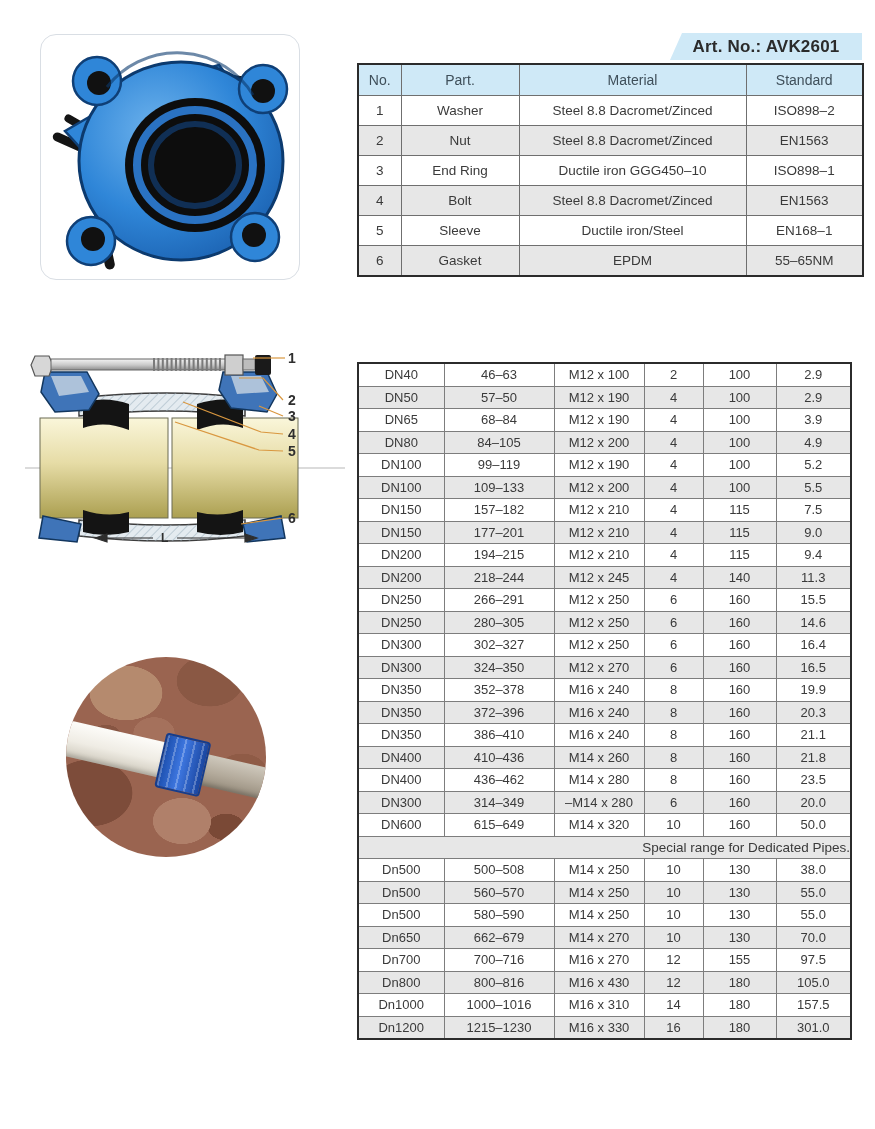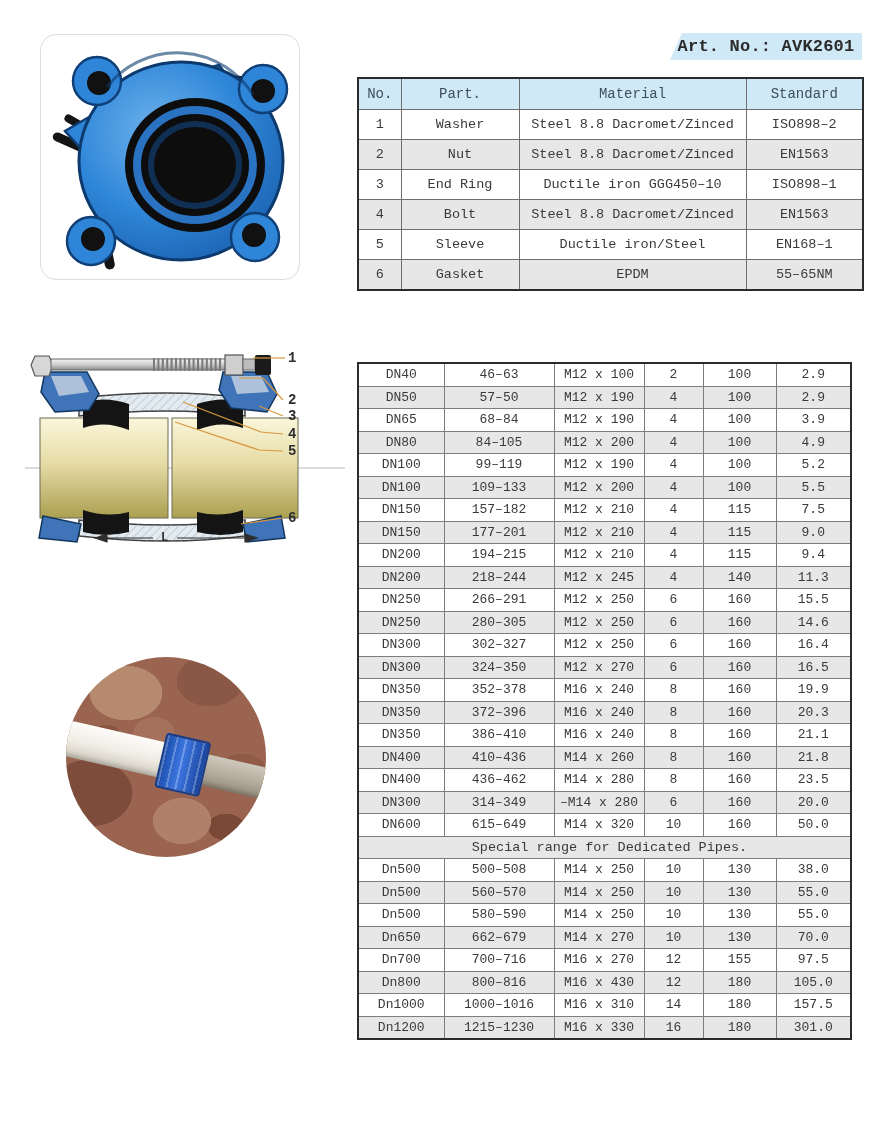--- a/index.html
+++ b/index.html
@@ -1,56 +1,56 @@
 <!DOCTYPE html>
 <html><head>
 <meta charset="utf-8">
 <style>
   html,body{margin:0;padding:0;background:#ffffff;}
   .page{
     position:relative;width:875px;height:1129px;background:#ffffff;
-    font-family:Liberation Mono, monospace;color:#3a3a3a;overflow:hidden;
+    font-family:Liberation Sans, sans-serif;color:#3a3a3a;overflow:hidden;
   }
   
   .product-card{
     position:absolute;left:40px;top:34px;width:258px;height:244px;
     background:#ffffff;border:1px solid #d9dee4;border-radius:16px;overflow:hidden;
   }
   
   .art-banner{
     position:absolute;left:670px;top:33px;width:192px;height:27px;
     background:#cfe9f7;clip-path:polygon(12px 0,100% 0,100% 100%,0 100%);
     display:flex;align-items:center;justify-content:center;
     font-size:17px;font-weight:600;color:#2b2b2b;letter-spacing:.2px;
   }
   
   table{border-collapse:collapse;table-layout:fixed;}
   .parts-table{
     position:absolute;left:357px;top:63px;width:505px;
-    border:2px solid #2b2b2b;font-size:13.5px;margin-top:14px;
+    border:2px solid #2b2b2b;font-size:13.5px;
   }
   .parts-table th,.parts-table td{
     border:1px solid #6f6f6f;text-align:center;padding:0;overflow:hidden;white-space:nowrap;
   }
   .parts-table th{height:30px;background:#cfe9f7;font-weight:400;color:#3f4f5a;font-size:14px;}
   .parts-table td{height:29px;color:#3a3a3a;}
   .parts-table tbody tr:nth-child(even){background:#e7e7e7;}
   
   .spec-table{
     position:absolute;left:357px;top:362px;width:493px;
     border:2px solid #2b2b2b;font-size:13px;
   }
   .spec-table th,.spec-table td{
     border:1px solid #7d7d7d;text-align:center;padding:0;overflow:hidden;white-space:nowrap;
     position:relative;
   }
   .spec-table th{height:22px;background:#cfe9f7;font-weight:400;color:#3f4f5a;font-size:13.5px;}
   .spec-table td{height:21.5px;color:#3a3a3a;}
   .spec-table tbody tr:nth-child(even){background:#e7e7e7;}
-  .spec-table td.section-cell{text-align:center;padding-left:10px;font-size:13.5px;}
+  .spec-table td.section-cell{text-align:right;padding-left:10px;font-size:13.5px;}
   .spec-table td.marked::before{
     content:"*";position:absolute;left:-14px;top:3px;font-size:14px;color:#4a4a4a;
   }
   
   .drawing{position:absolute;left:25px;top:348px;width:320px;height:212px;}
   .drawing svg{position:absolute;left:0;top:0;}
   .callout{
     position:absolute;font-size:14px;font-weight:700;color:#2e2e2e;line-height:14px;
   }
   .dim-label{

